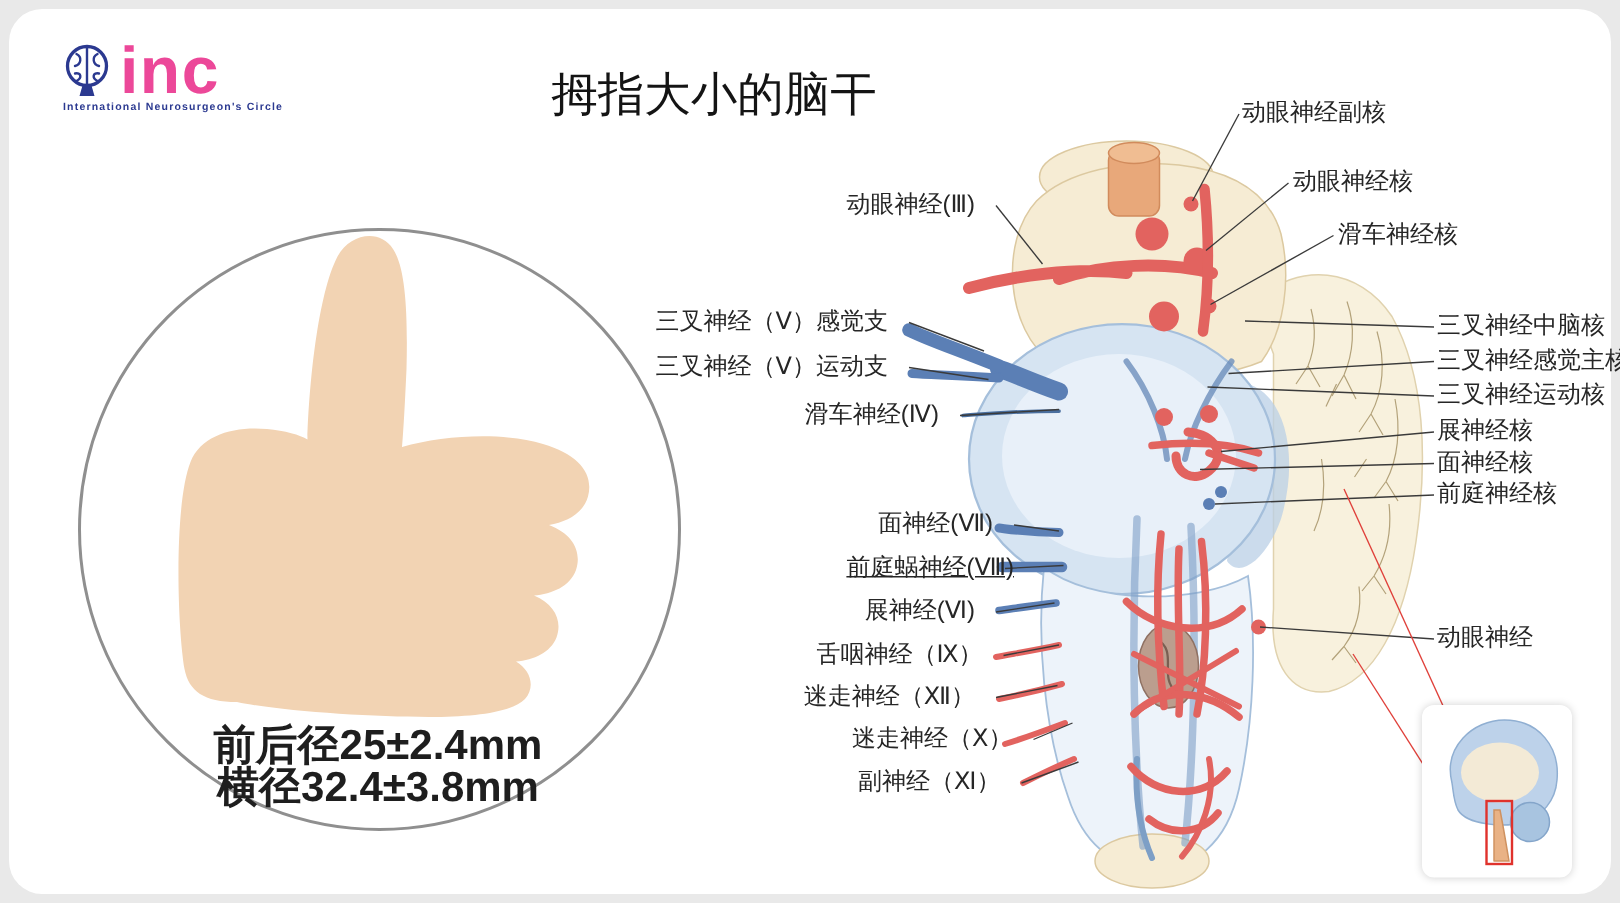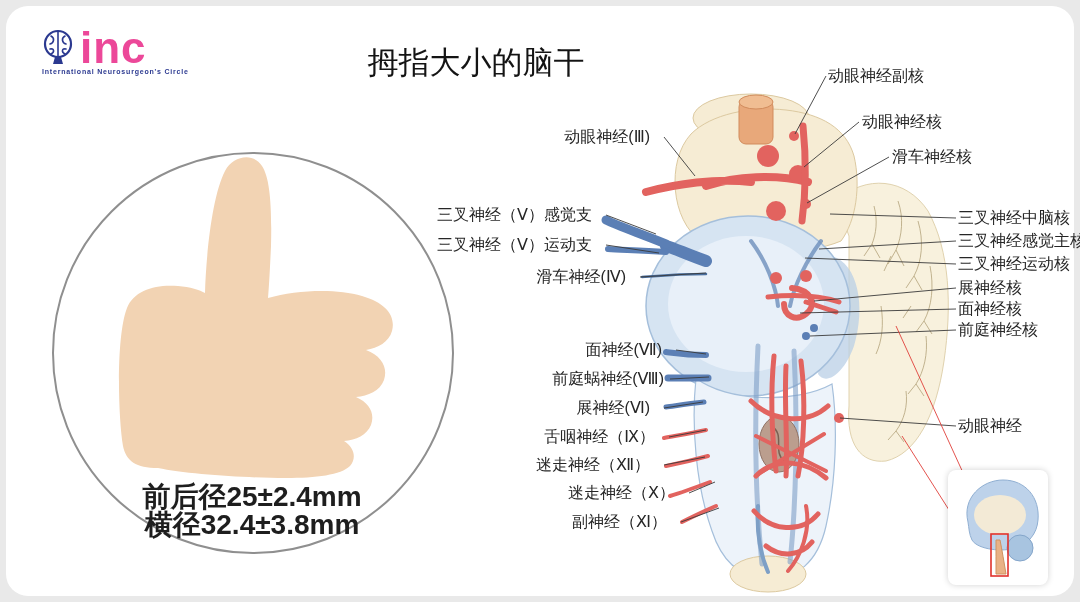--- a/index.html
+++ b/index.html
@@ -199,21 +199,21 @@
       <line x1="890" y1="320" x2="985" y2="528"></line>
       <line x1="896" y1="430" x2="985" y2="570"></line>
     </g>
   </svg>
 
   <div class="lbl" style="top:123px;right:424px;">动眼神经(Ⅲ)</div>
   <div class="lbl" style="top:201px;right:482px;">三叉神经（Ⅴ）感觉支</div>
   <div class="lbl" style="top:231px;right:482px;">三叉神经（Ⅴ）运动支</div>
   <div class="lbl" style="top:263px;right:448px;">滑车神经(Ⅳ)</div>
   <div class="lbl" style="top:336px;right:412px;">面神经(Ⅶ)</div>
-  <div class="lbl" style="top:365px;right:410px;">前庭蜗神经(Ⅷ)</div>
+  <div class="lbl" style="top:365px;right:398px;text-decoration:underline;">前庭蜗神经(Ⅷ)</div>
   <div class="lbl" style="top:394px;right:424px;">展神经(Ⅵ)</div>
   <div class="lbl" style="top:423px;right:419px;">舌咽神经（Ⅸ）</div>
   <div class="lbl" style="top:451px;right:424px;">迷走神经（Ⅻ）</div>
   <div class="lbl" style="top:479px;right:399px;">迷走神经（Ⅹ）</div>
   <div class="lbl" style="top:508px;right:407px;margin-left:28px;">副神经（Ⅺ）</div>
 
   <div class="lbl" style="top:62px;left:822px;">动眼神经副核</div>
   <div class="lbl" style="top:108px;left:856px;">动眼神经核</div>
   <div class="lbl" style="top:143px;left:886px;">滑车神经核</div>
   <div class="lbl" style="top:204px;left:952px;">三叉神经中脑核</div>

